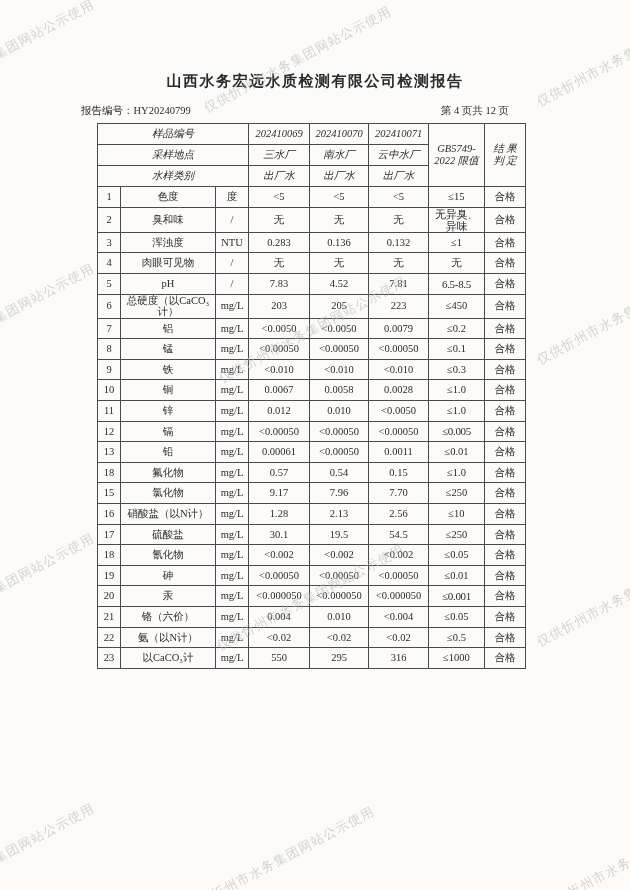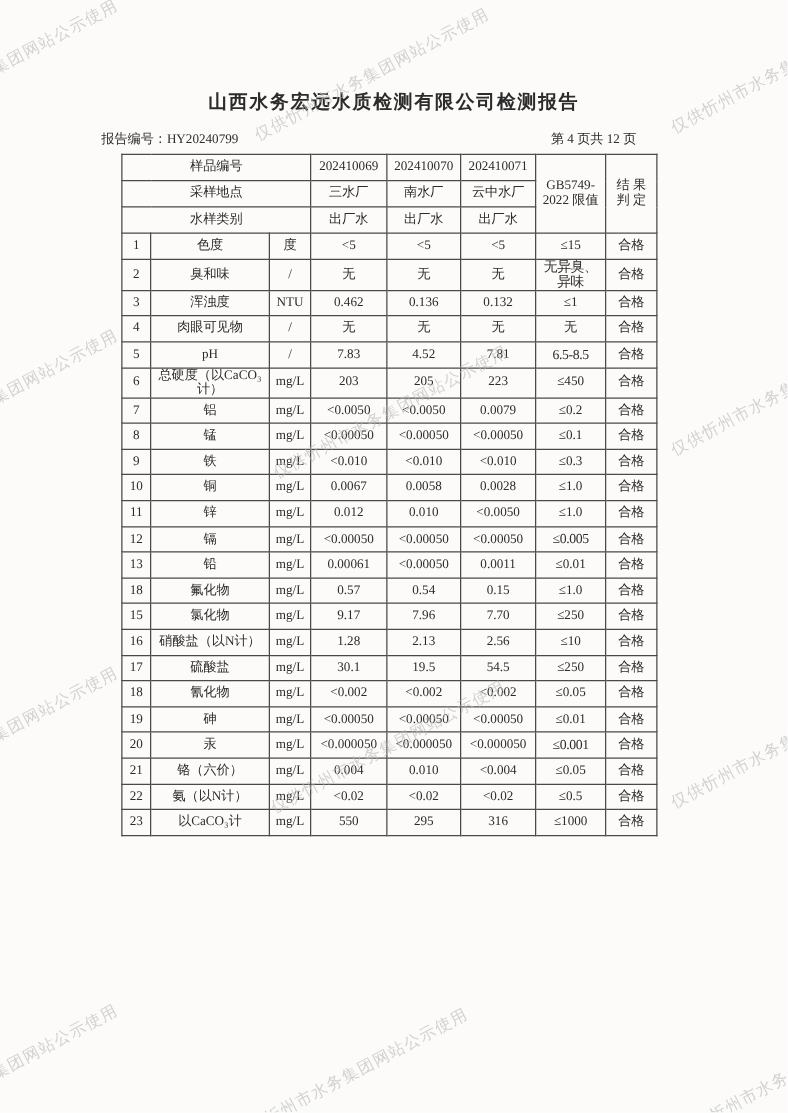--- a/index.html
+++ b/index.html
@@ -59,21 +59,21 @@
   }
   table.report td{
     border:1px solid #4a4a4a;
     text-align:center;
     vertical-align:middle;
     padding:0 1px;
     height:19.6px;
     overflow:hidden;
     line-height:1.1;
   }
-  table.report tr.hrow td{height:20px;}
+  table.report tr.hrow td{height:20px;font-style:italic;}
   td.name-cell{text-align:left;padding-left:6px;margin-left:44px;}
   td.pre{white-space:pre-line;line-height:1.35;}
   td.small{font-size:11px;letter-spacing:-0.3px;}
   col.c-no{width:23px;}
   col.c-name{width:95px;}
   col.c-unit{width:33px;}
   col.c-v1{width:61px;}
   col.c-v2{width:59px;}
   col.c-v3{width:60px;}
   col.c-lim{width:56px;}
@@ -159,21 +159,21 @@
           <td>无</td>
           <td>无</td>
           <td>无</td>
           <td class="small">无异臭、异味</td>
           <td>合格</td>
         </tr>
         <tr>
           <td>3</td>
           <td class="name-cell">浑浊度</td>
           <td>NTU</td>
-          <td>0.462</td>
+          <td>0.283</td>
           <td>0.136</td>
           <td>0.132</td>
           <td>≤1</td>
           <td>合格</td>
         </tr>
         <tr>
           <td>4</td>
           <td class="name-cell">肉眼可见物</td>
           <td>/</td>
           <td>无</td>

